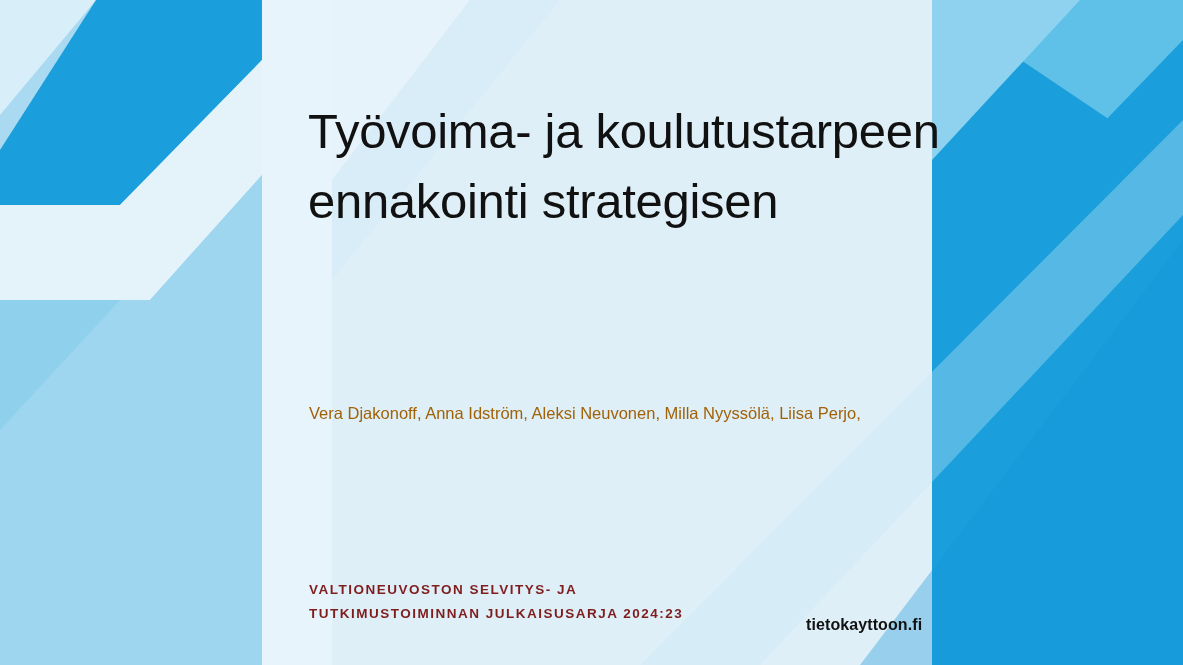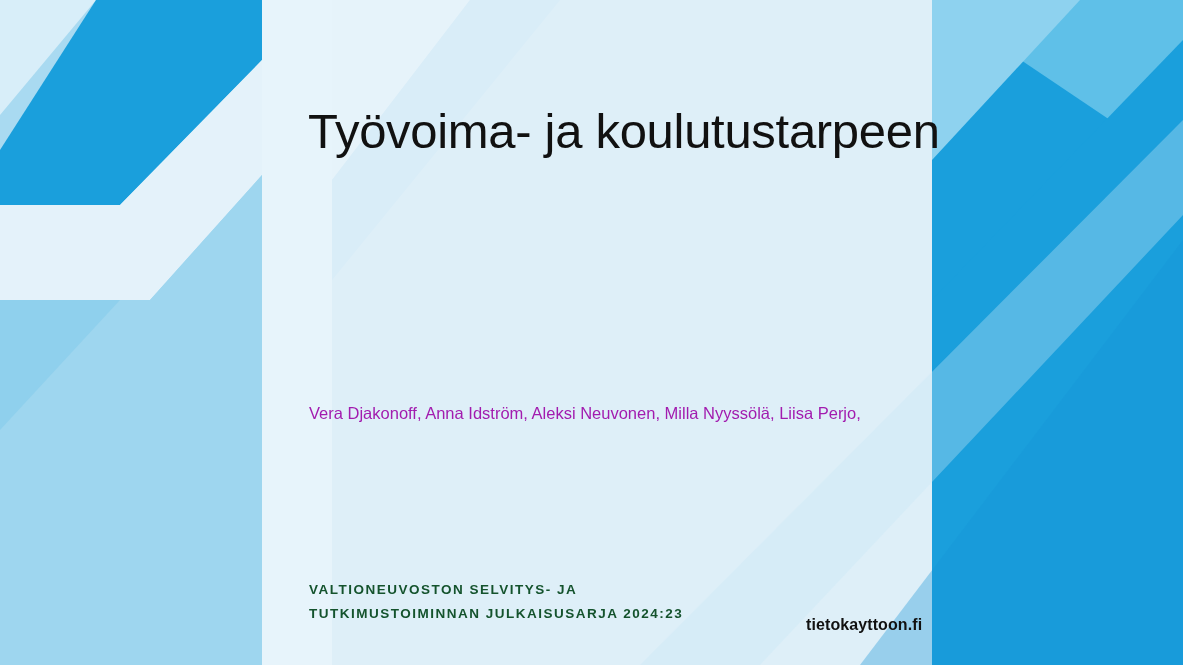--- a/index.html
+++ b/index.html
@@ -43,34 +43,34 @@
     letter-spacing: -0.3px;
   }
 
   .authors {
     position: absolute;
     left: 309px;
     top: 400px;
     width: 610px;
     font-size: 16.5px;
     line-height: 27px;
-    color: #a21caf;
+    color: #a16207;
     font-weight: 400;
   }
 
   .series {
     position: absolute;
     left: 309px;
     top: 578px;
     width: 450px;
     font-size: 13.5px;
     line-height: 24px;
     letter-spacing: 1.5px;
     font-weight: 700;
-    color: #14532d;
+    color: #7f1d1d;
     text-transform: uppercase;
   }
 
   .brand {
     position: absolute;
     left: 774px;
     top: 616px;
     font-size: 16px;
     font-weight: 700;
     color: #111111;
@@ -110,20 +110,21 @@
       <polygon points="860,665 1183,240 1183,665" fill="#1795d6" opacity="0.35"></polygon>
 
       <polygon points="640,665 1183,120 1183,215 760,665" fill="#c9e7f6" opacity="0.35"></polygon>
     </svg>
   </div>
 
   <div class="content">
 
     <div class="title">
       <div>Työvoima- ja koulutustarpeen</div>
+      <div>ennakointi strategisen</div>
     </div>
 
     <div class="authors">
       <div>Vera Djakonoff, Anna Idström, Aleksi Neuvonen, Milla Nyyssölä, Liisa Perjo,</div>
     </div>
 
     <div class="series">
       <div>VALTIONEUVOSTON SELVITYS- JA</div>
       <div>TUTKIMUSTOIMINNAN JULKAISUSARJA 2024:23</div>
     </div>

